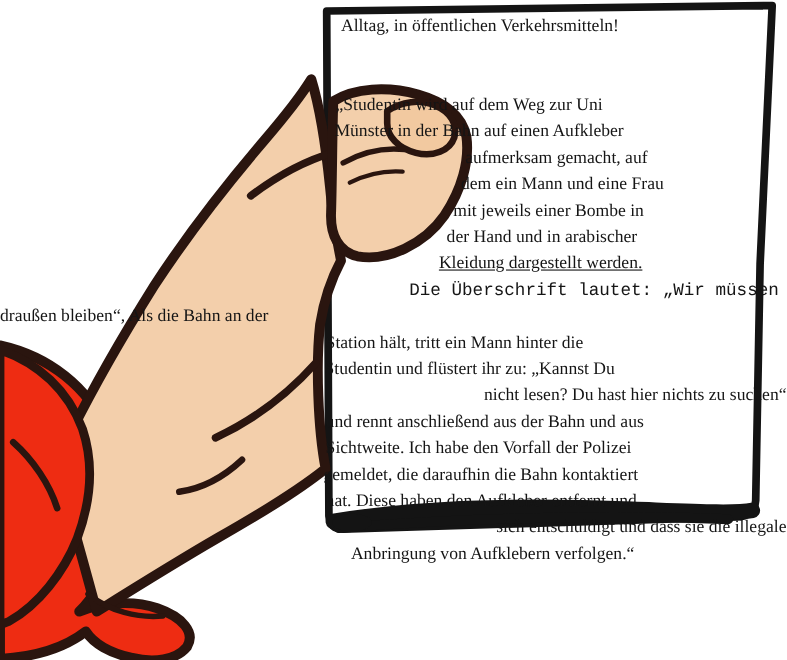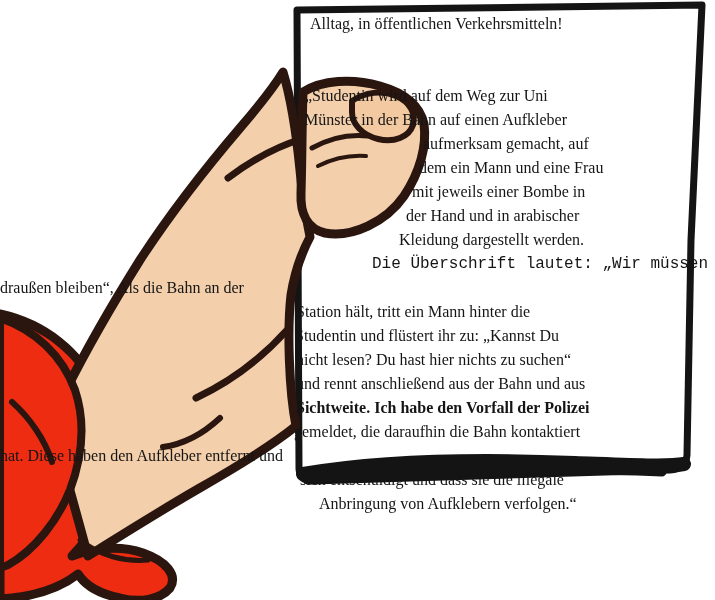--- a/index.html
+++ b/index.html
@@ -38,31 +38,31 @@
     letter-spacing: 0px;
   }
   .paper-text .line { height: 24px; }
   .paper-text .line:nth-child(1)  { margin-left: 310px; }
   .paper-text .line:nth-child(2)  { margin-left: 305px; margin-top: 48px; }
   .paper-text .line:nth-child(3)  { margin-left: 304px; }
   .paper-text .line:nth-child(4)  { margin-left: 423px; }
   .paper-text .line:nth-child(5)  { margin-left: 419px; }
   .paper-text .line:nth-child(6)  { margin-left: 412px; }
   .paper-text .line:nth-child(7)  { margin-left: 406px; }
-  .paper-text .line:nth-child(8)  { margin-left: 399px; }
+  .paper-text .line:nth-child(8)  { margin-left: 399px; text-decoration: underline; }
   .paper-text .line:nth-child(9)  { margin-left: 372px; font-family: Liberation Mono, monospace; }
   .paper-text .line:nth-child(10) { }
   .paper-text .line:nth-child(11) { margin-left: 296px; }
   .paper-text .line:nth-child(12) { margin-left: 295px; font-family: Liberation Serif, serif; }
-  .paper-text .line:nth-child(13) { margin-left: 296px; }
+  .paper-text .line:nth-child(13) { margin-left: 296px; text-align: right; }
   .paper-text .line:nth-child(14) { margin-left: 296px; }
-  .paper-text .line:nth-child(15) { margin-left: 296px; font-weight: bold; }
+  .paper-text .line:nth-child(15) { margin-left: 296px; }
   .paper-text .line:nth-child(16) { margin-left: 294px; }
-  .paper-text .line:nth-child(17) { }
-  .paper-text .line:nth-child(18) { margin-left: 300px; }
+  .paper-text .line:nth-child(17) { margin-left: 296px; }
+  .paper-text .line:nth-child(18) { margin-left: 300px; text-align: right; }
   .paper-text .line:nth-child(19) { margin-left: 303px; padding-left: 16px; }
 </style>
 </head>
 <body>
 
 <div class="stage">
 
   <svg class="art" viewBox="0 0 715 600" xmlns="http://www.w3.org/2000/svg">
 
     <g>

